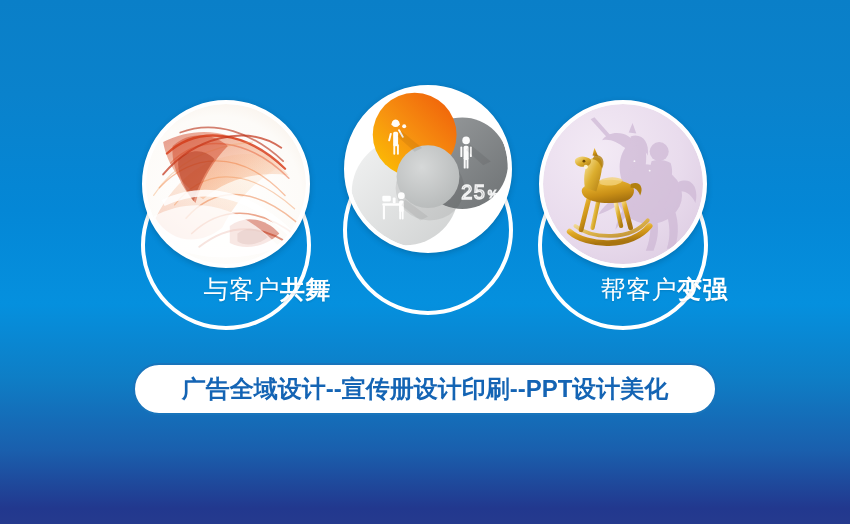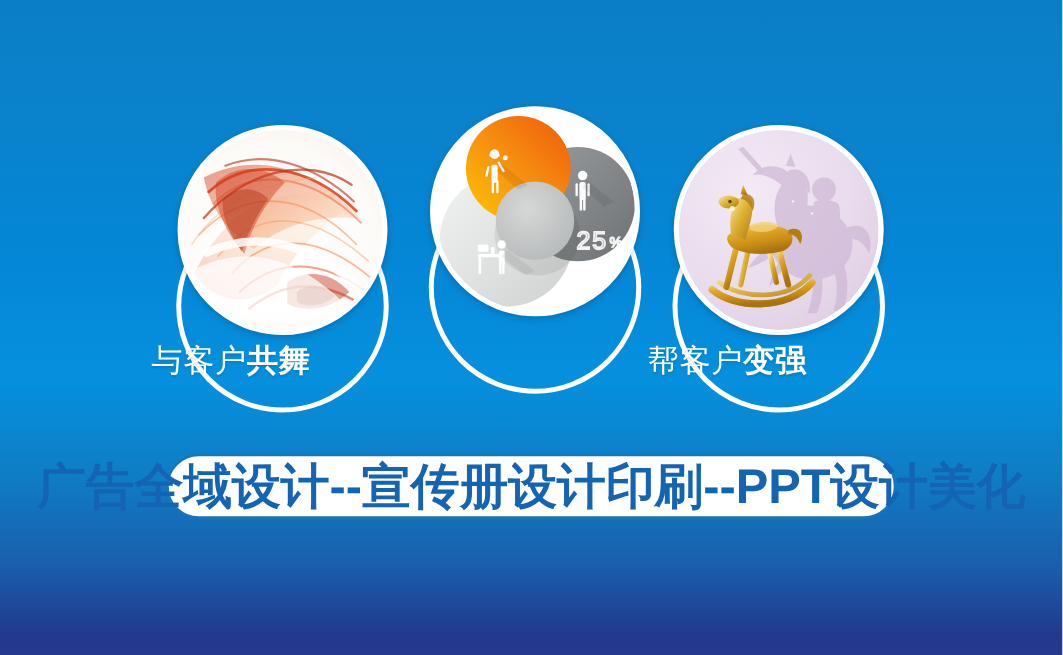--- a/index.html
+++ b/index.html
@@ -32,41 +32,41 @@
     position:absolute;left:21px;top:0px;
     width:168px;height:168px;border-radius:50%;
     overflow:hidden;
     border:4px solid #ffffff;box-sizing:border-box;
     background:#fff;
     box-shadow:0 2px 6px rgba(0,0,0,.18);
   }
   .photo svg{display:block;width:100%;height:100%;}
   .caption{
     position:absolute;left:0;top:168px;width:210px;
-    text-align:left;
+    text-align:right;
     font-size:25px;line-height:42px;color:#ffffff;
     letter-spacing:.5px;
     white-space:nowrap;
     text-shadow:0 1px 2px rgba(0,0,0,.12);
   }
   .caption .lead{font-weight:400;}
   .caption .strong{font-weight:bold;}
 
   
   #banner{
     position:absolute;left:133px;top:363px;
     width:584px;height:52px;
     border-radius:26px;
     background:#ffffff;
     border:2px solid #1874bb;
     box-sizing:border-box;
     display:flex;align-items:center;justify-content:center;
   }
   #banner-text{
-    font-size:39px;font-weight:bold;color:#1464b4;
+    font-size:24px;font-weight:bold;color:#1464b4;
     letter-spacing:0px;white-space:nowrap;
   }
 </style>
 </head>
 <body>
 
 <div id="stage">
 
   <div class="group" style="left:121px;top:100px;">
     <div class="ring"></div>

